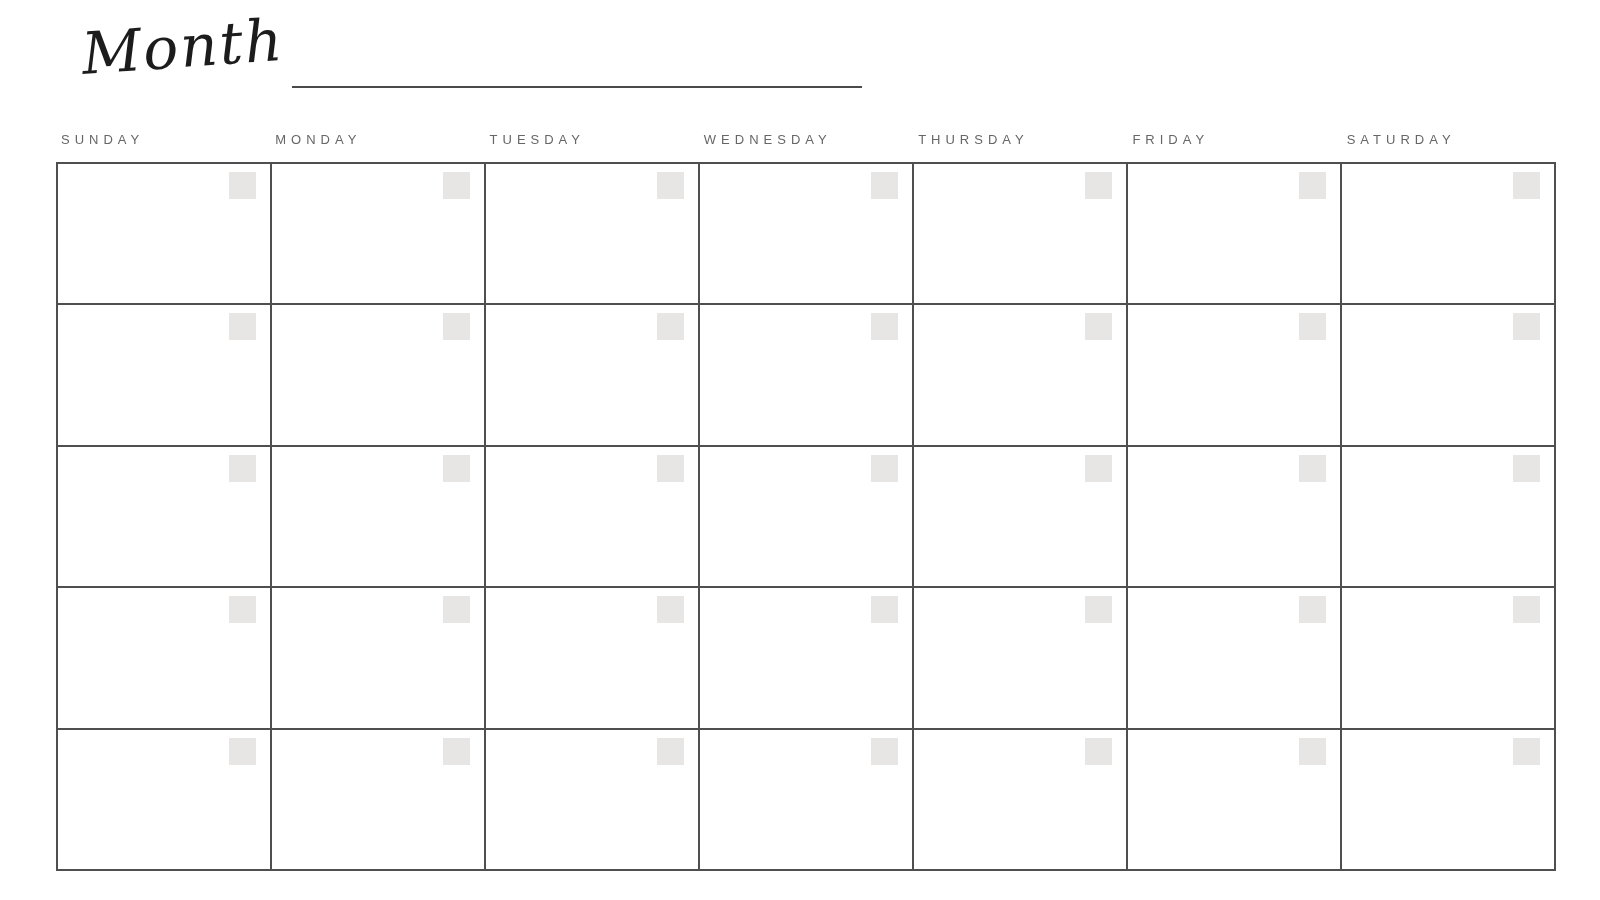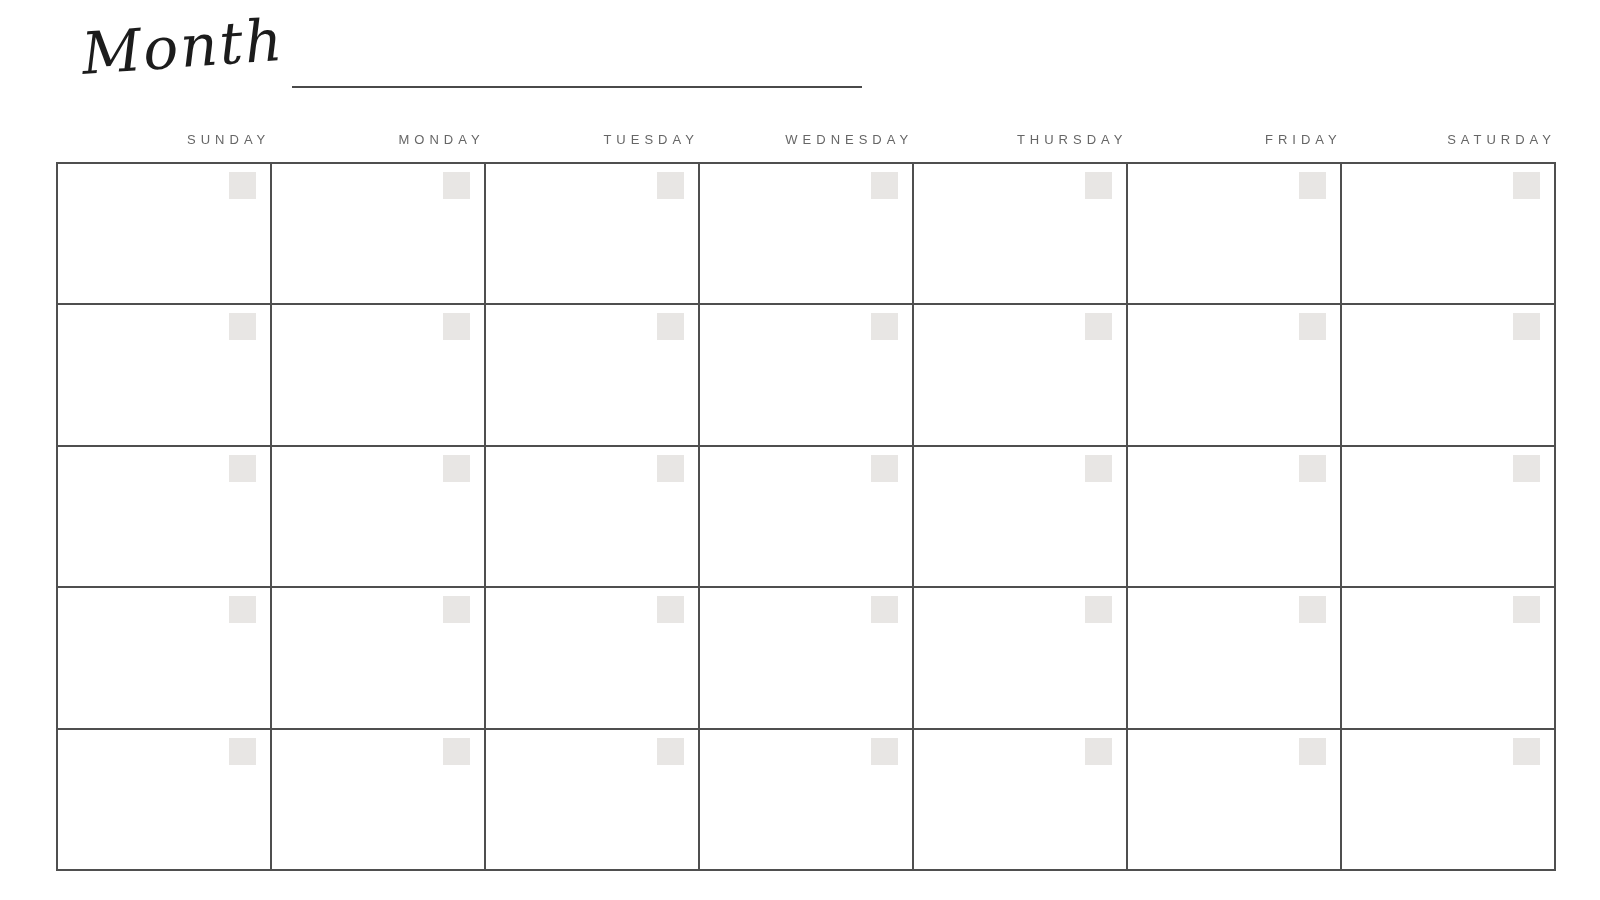--- a/index.html
+++ b/index.html
@@ -42,21 +42,21 @@
 
   
   .weekday-row{
     position:absolute;
     left:56px;top:132px;
     width:1500px;
     display:grid;
     grid-template-columns:repeat(7,1fr);
   }
   .weekday{
-    text-align:right;
+    text-align:left;
     font-size:13px;
     font-weight:500;
     letter-spacing:5px;
     text-indent:5px;
     color:var(--weekday-text);
     text-transform:uppercase;
     white-space:nowrap;
   }
 
   

